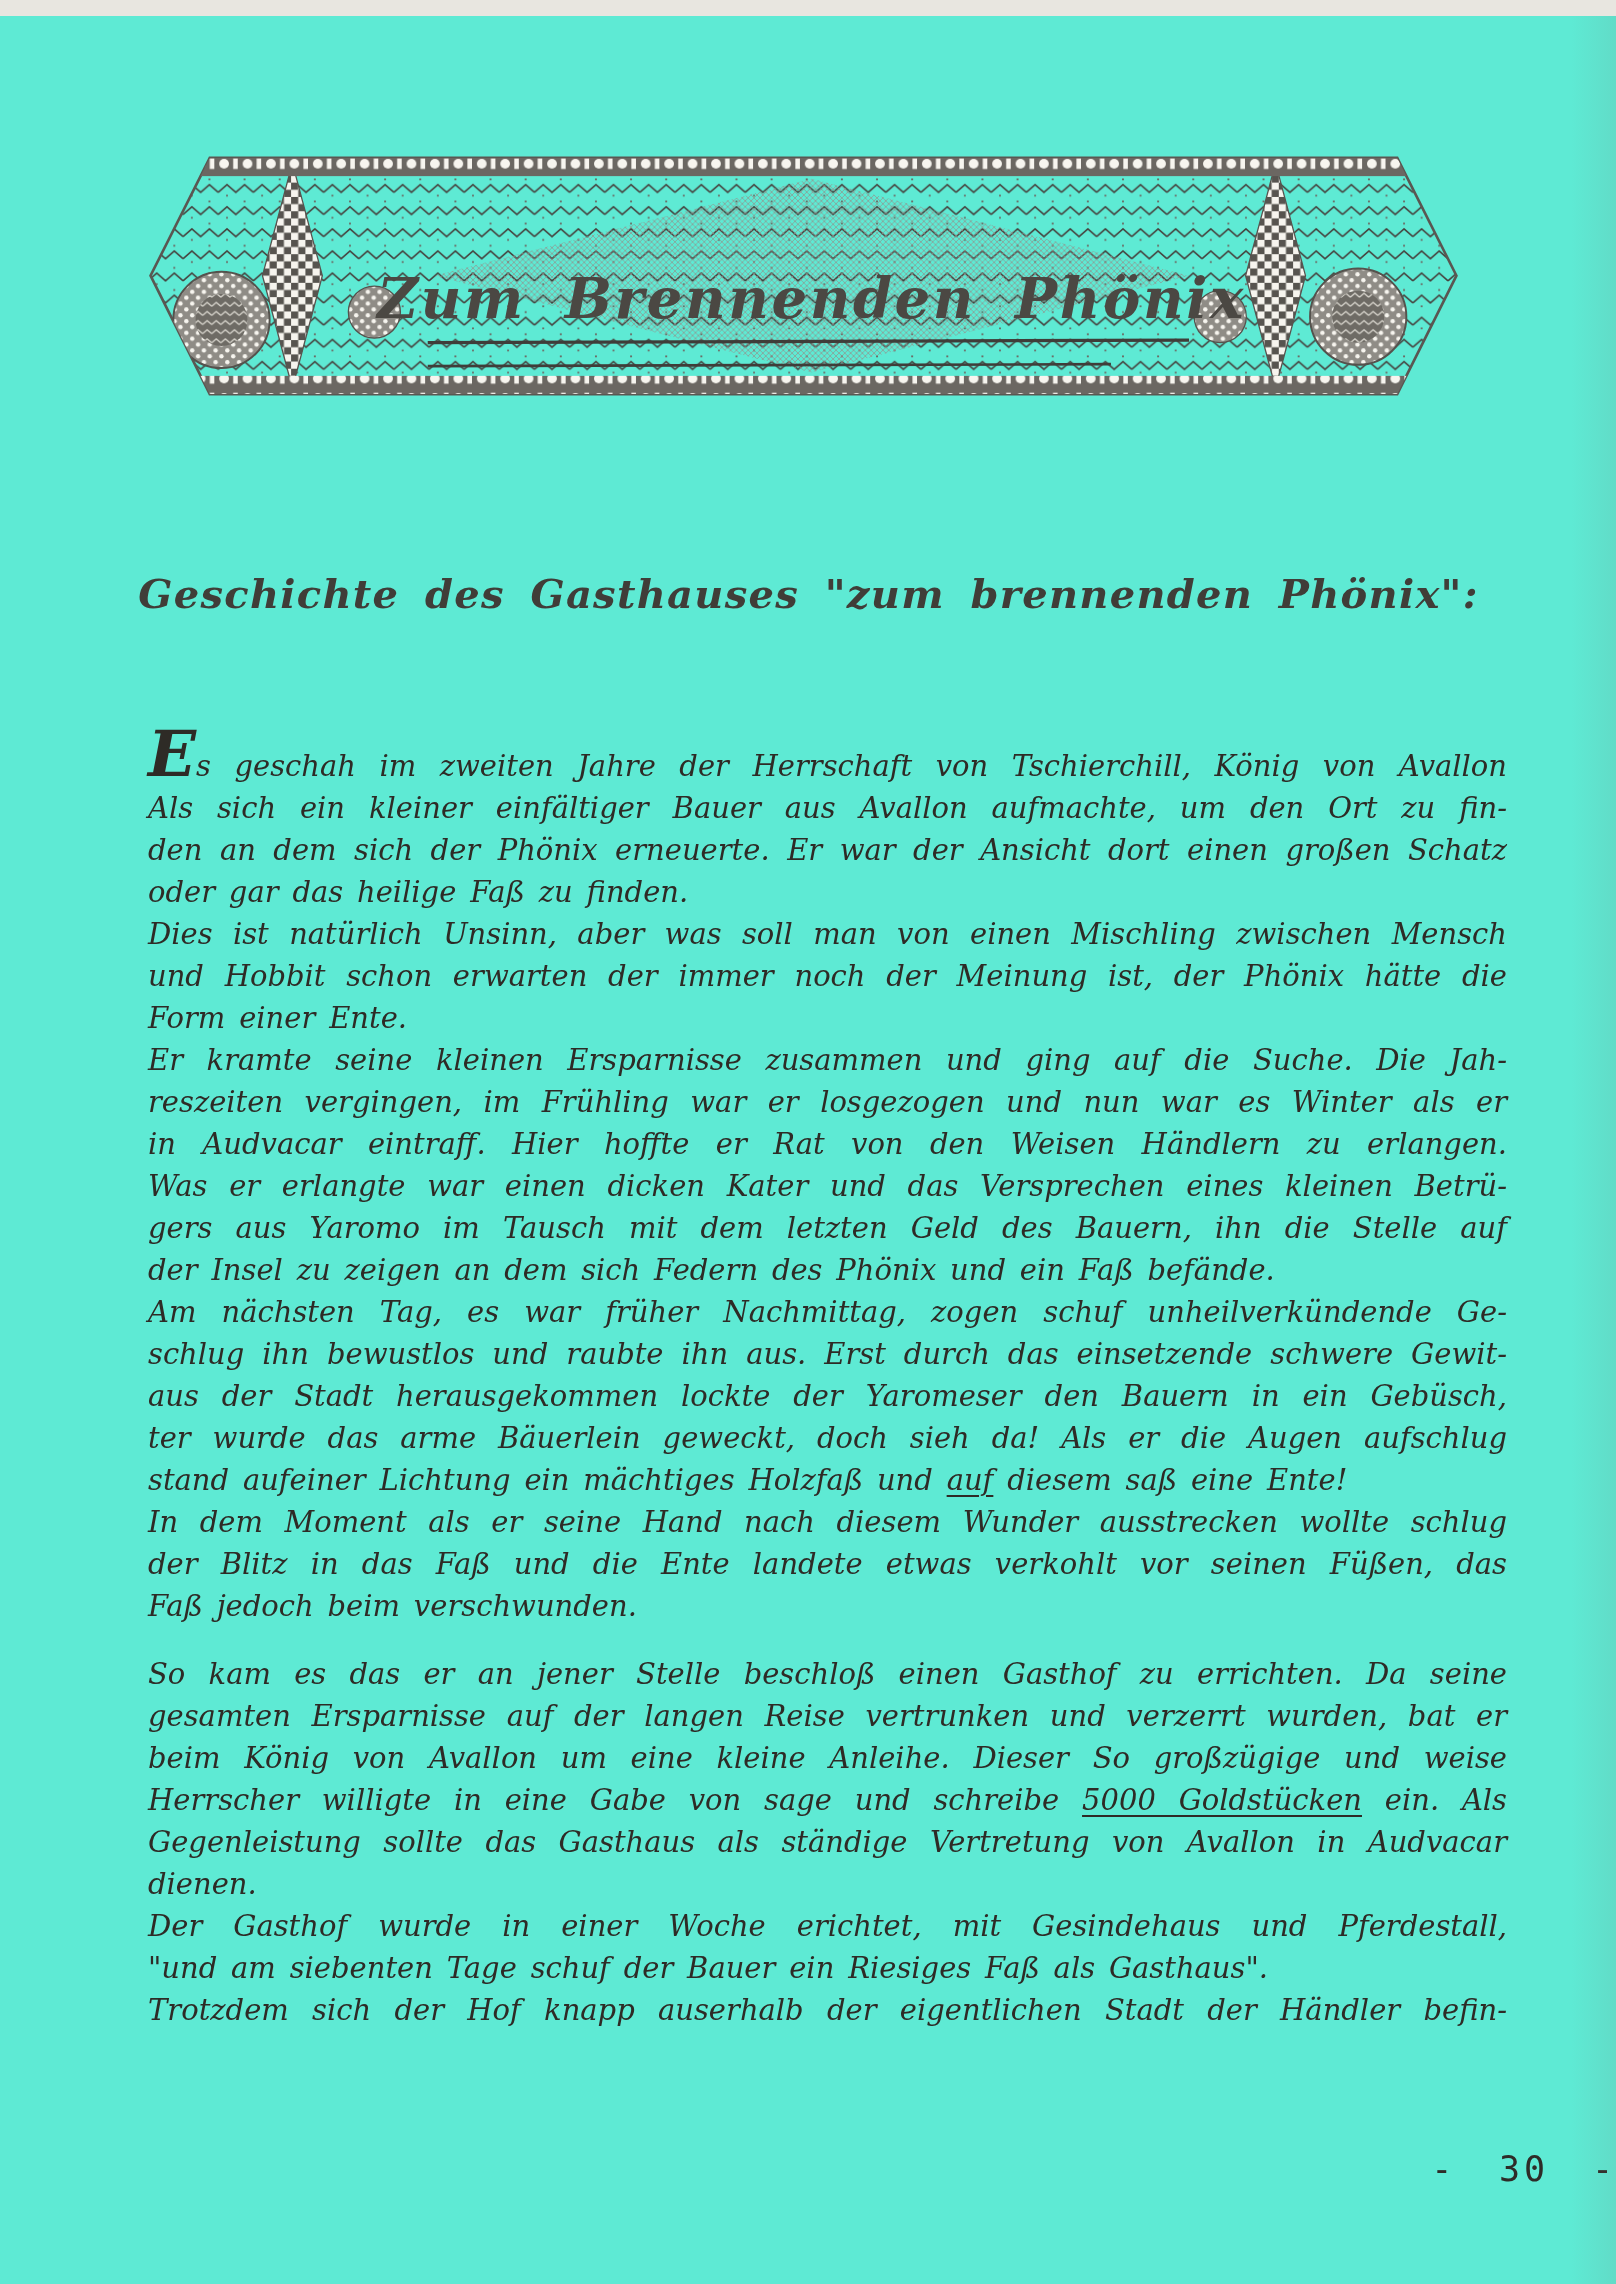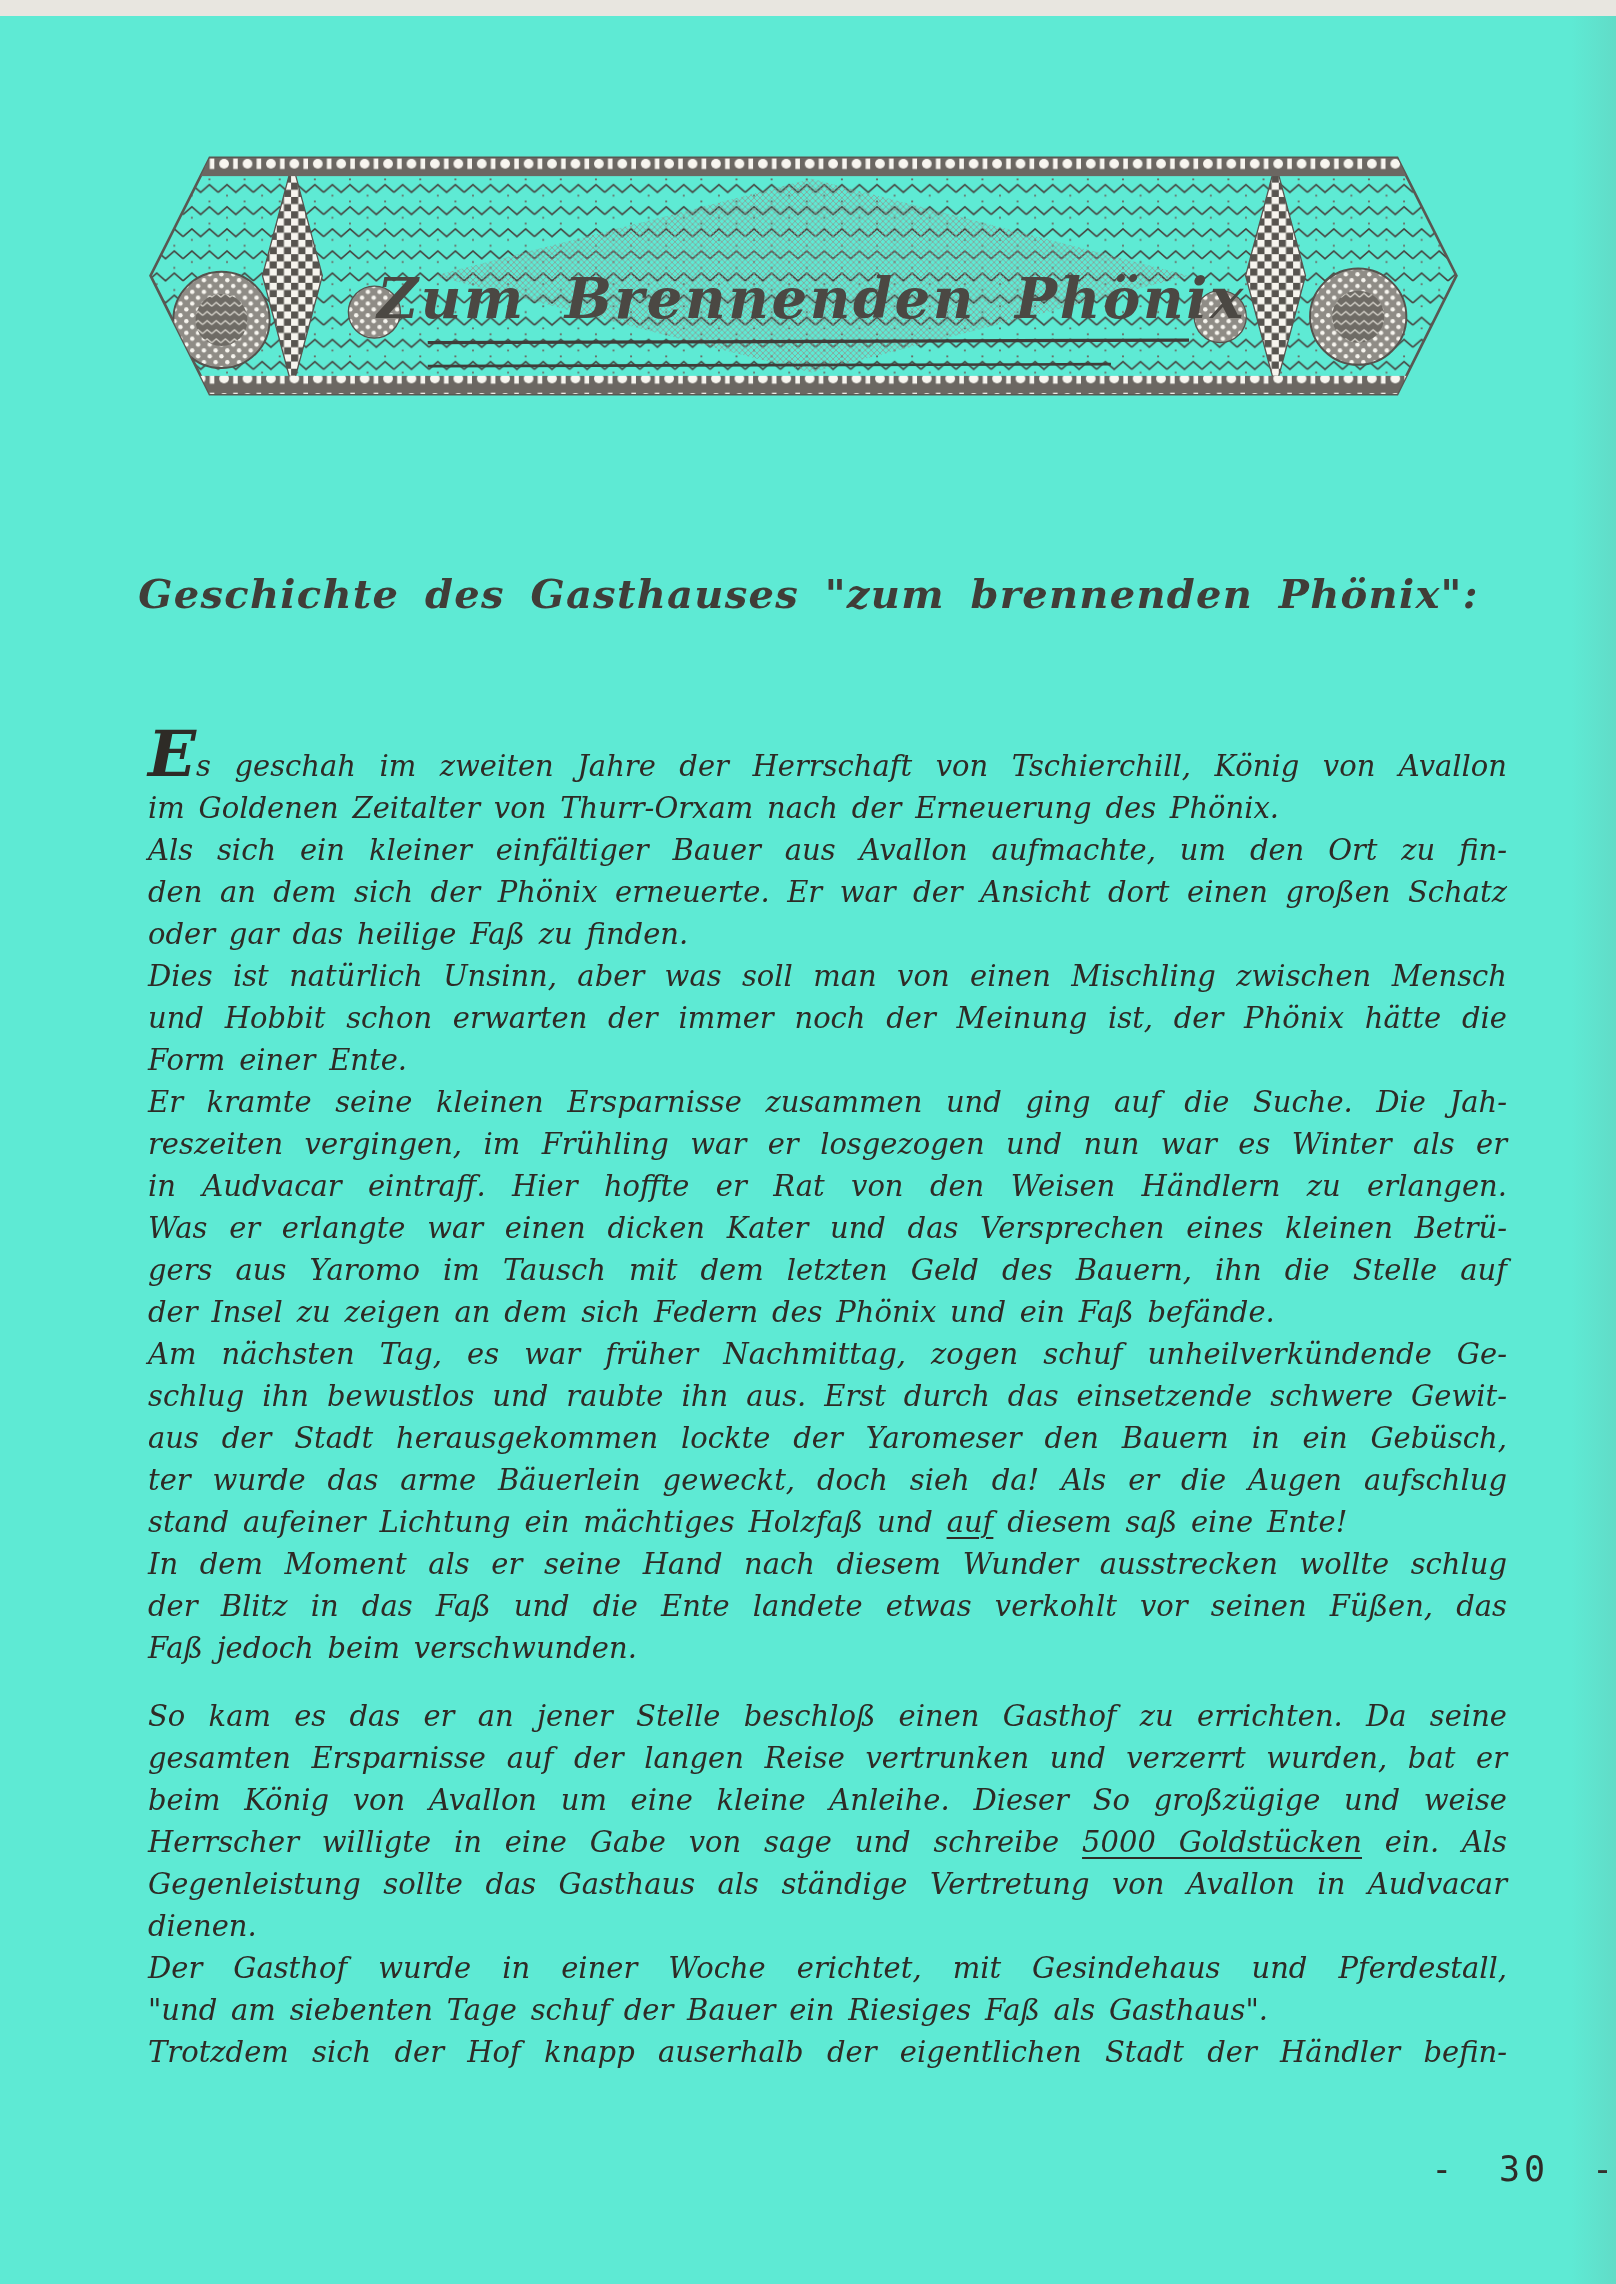--- a/index.html
+++ b/index.html
@@ -124,21 +124,20 @@
       <text x="1020" y="252" text-anchor="middle">Zum Brennenden Phönix</text>
       <line x1="430" y1="290" x2="1600" y2="286" stroke="#3f3d39" stroke-width="5"></line>
       <line x1="430" y1="326" x2="1480" y2="323" stroke="#3f3d39" stroke-width="4"></line>
     </svg>
   </div>
 
   <div class="title">Geschichte des Gasthauses "zum brennenden Phönix":</div>
 
   <div class="bodytext">
       <div class="line"><span class="initial">E</span><span>s geschah im zweiten Jahre der Herrschaft von Tschierchill, König von Avallon</span></div>
-      <div class="line no-stretch"><span>im Goldenen Zeitalter von Thurr-Orxam nach der Erneuerung des Phönix.</span></div>
       <div class="line"><span>Als sich ein kleiner einfältiger Bauer aus Avallon aufmachte, um den Ort zu fin-</span></div>
       <div class="line"><span>den an dem sich der Phönix erneuerte. Er war der Ansicht dort einen großen Schatz</span></div>
       <div class="line no-stretch"><span>oder gar das heilige Faß zu finden.</span></div>
       <div class="line"><span>Dies ist natürlich Unsinn, aber was soll man von einen Mischling zwischen Mensch</span></div>
       <div class="line"><span>und Hobbit schon erwarten der immer noch der Meinung ist, der Phönix hätte die</span></div>
       <div class="line no-stretch"><span>Form einer Ente.</span></div>
       <div class="line"><span>Er kramte seine kleinen Ersparnisse zusammen und ging auf die Suche. Die Jah-</span></div>
       <div class="line"><span>reszeiten vergingen, im Frühling war er losgezogen und nun war es Winter als er</span></div>
       <div class="line"><span>in Audvacar eintraff. Hier hoffte er Rat von den Weisen Händlern zu erlangen.</span></div>
       <div class="line"><span>Was er erlangte war einen dicken Kater und das Versprechen eines kleinen Betrü-</span></div>

